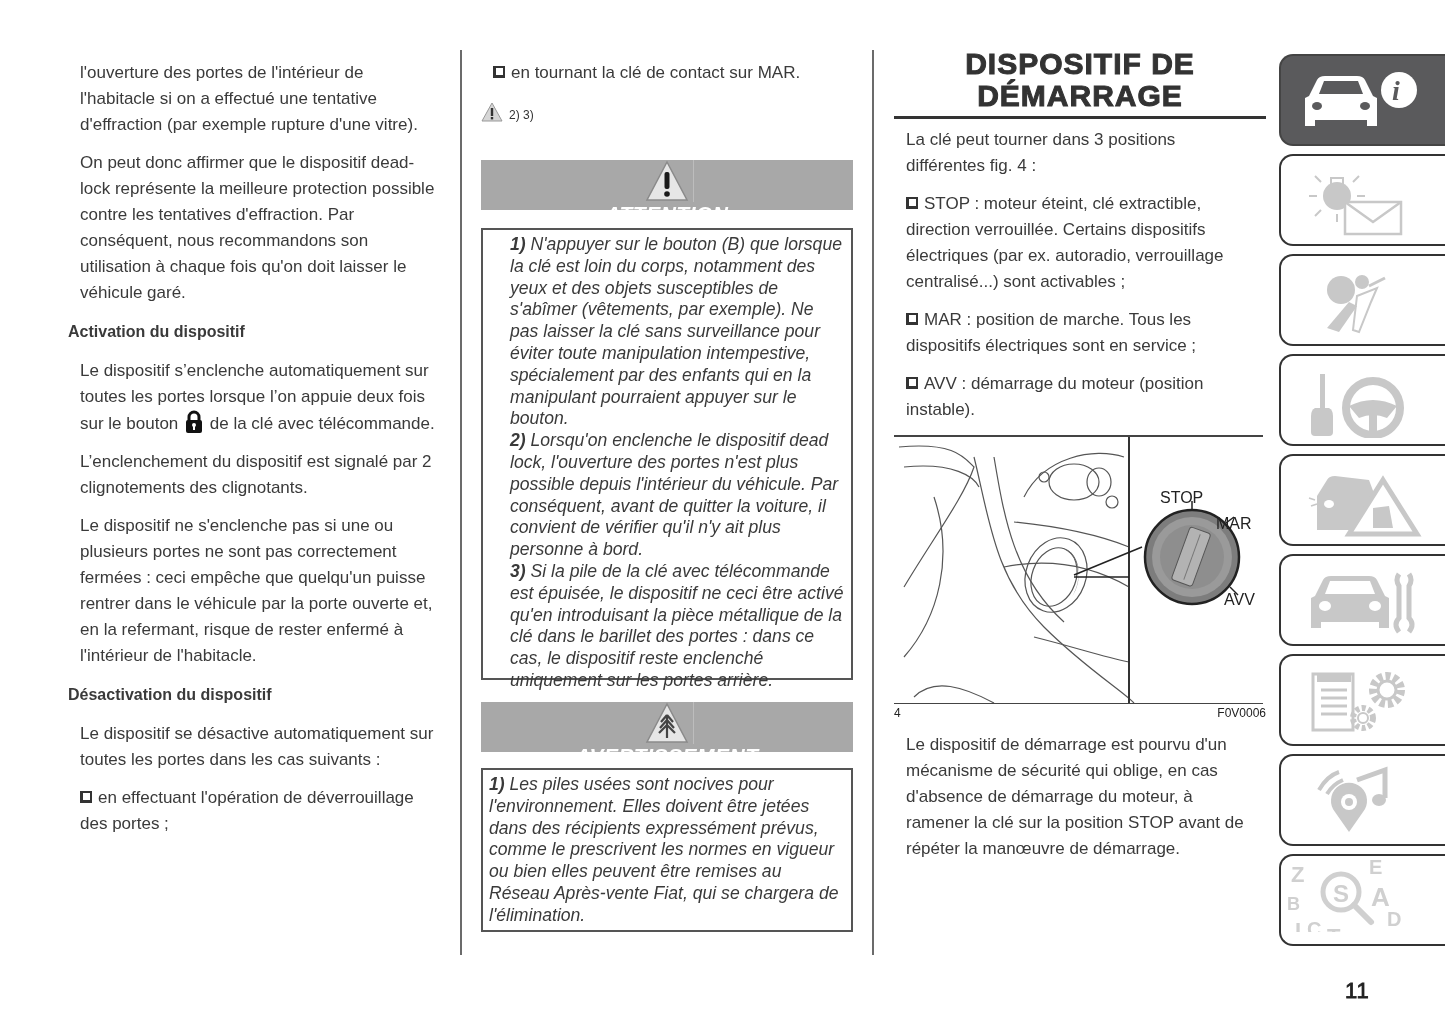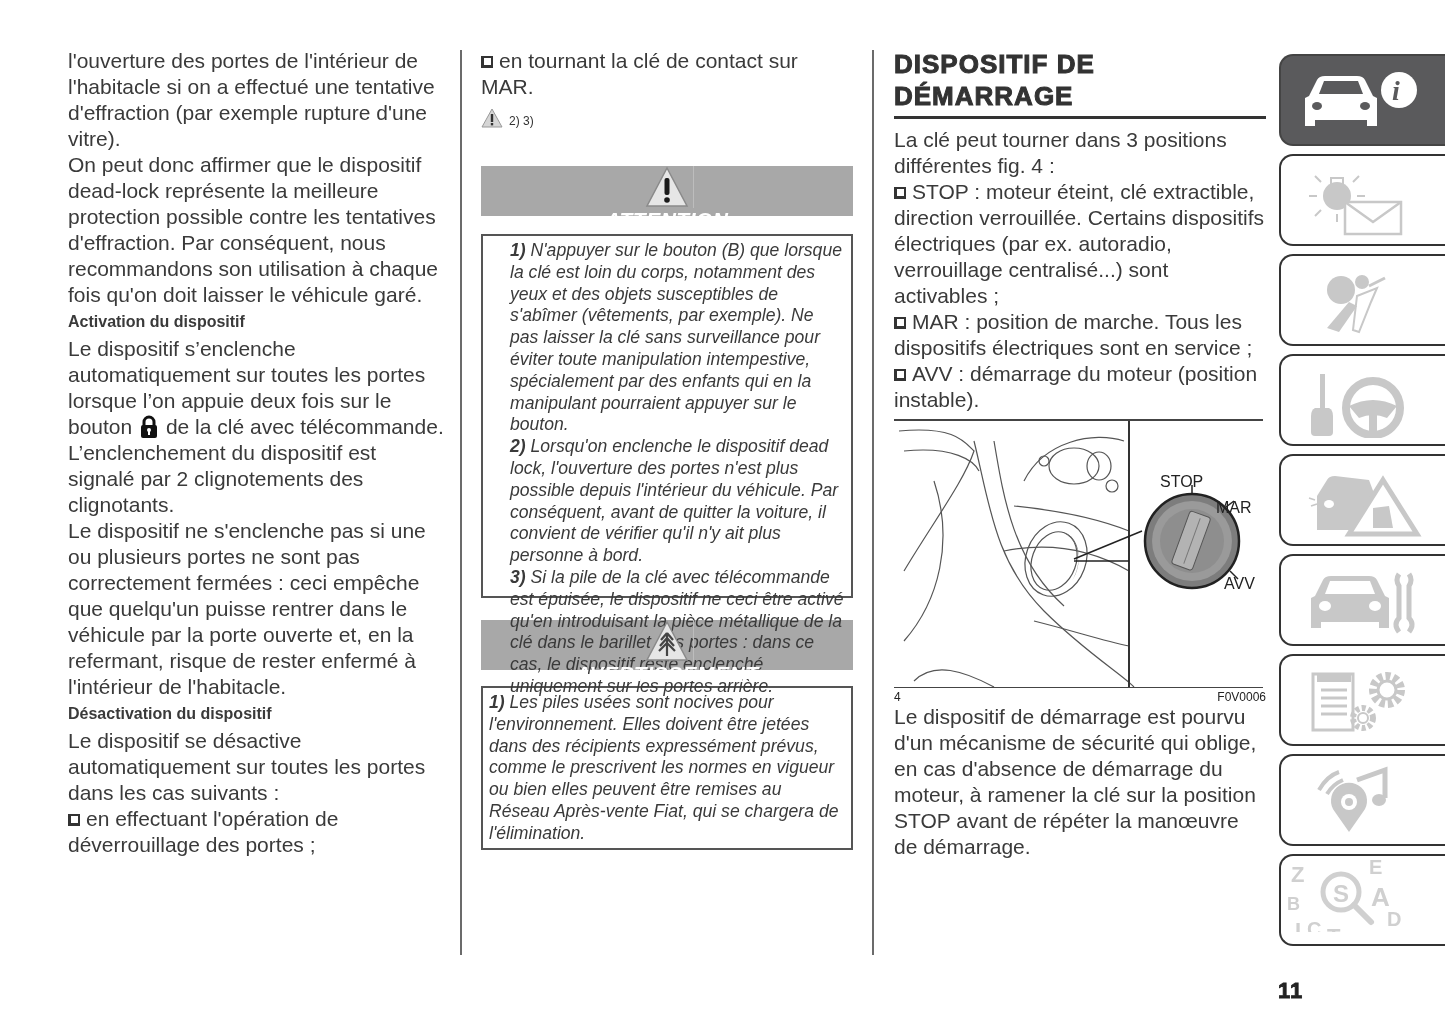--- a/index.html
+++ b/index.html
@@ -3,41 +3,41 @@
 <meta charset="utf-8">
 <style>
   html, body { margin: 0; padding: 0; background: #ffffff; }
   body { width: 1445px; height: 1019px; position: relative; overflow: hidden;
          font-family: "Liberation Sans", sans-serif; color: #3a3a3a; }
   .col { position: absolute; top: 48px; }
   .col1 { left: 68px; width: 380px; }
   .col2 { left: 481px; width: 372px; }
   .col3 { left: 894px; width: 372px; }
   .vdiv { position: absolute; top: 50px; height: 905px; width: 2px; background: #6b6b6b; }
-  .body-text { font-size: 21px; line-height: 26px; margin: 0; }
+  .body-text { font-size: 17px; line-height: 26px; margin: 12px; }
   .subhead { font-size: 16px; line-height: 28px; font-weight: bold; margin: 0; color: #3a3a3a; }
   .bullet { display: inline-block; width: 12px; height: 12px; border: 2px solid #333; border-left-width: 3px; border-bottom-width: 3px; box-sizing: border-box; margin-right: 6px; vertical-align: 0px; }
   .lock { display: inline-block; width: 18px; height: 24px; vertical-align: -5px; margin: 0 2px; }
   .warnref { display: flex; align-items: flex-end; gap: 6px; margin-top: 4px; height: 24px; }
   .warnref .refs { font-size: 12px; color: #333; }
   .tri { width: 22px; height: 20px; }
   .banner { height: 50px; background: #a8a8a8; display: flex; align-items: center; margin-top: 40px; flex-direction: column; }
   .banner .icon-cell { width: 52px; height: 50px; border-right: 1px solid #bdbdbd; display: flex; align-items: center; justify-content: center; }
   .banner .title { flex: 1; text-align: center; color: #ffffff; font-weight: bold; font-style: italic; font-size: 21px; letter-spacing: 0.5px; }
   .notebox { border: 2px solid #555; margin-top: 18px; padding: 4px 6px 4px 6px; font-style: italic; font-size: 17.6px; line-height: 21.8px; color: #3a3a3a; }
   .notebox p { margin: 0; }
   .notebox b { font-style: italic; }
-  .h1 { font-family: "Liberation Sans", sans-serif; font-weight: 900; font-size: 26px; line-height: 32px; letter-spacing: 1px; color: #333; margin: 0; padding-bottom: 4px; border-bottom: 3px solid #333; width: 372px; -webkit-text-stroke: 1px #333; }
+  .h1 { font-family: "Liberation Sans", sans-serif; font-weight: 900; font-size: 30px; line-height: 32px; letter-spacing: 1px; color: #333; margin: 0; padding-bottom: 4px; border-bottom: 3px solid #333; width: 372px; text-align: center; -webkit-text-stroke: 1px #333; }
   .figure { position: relative; margin-top: 6px; width: 369px; height: 266px; border-top: 2px solid #444; border-bottom: 1px solid #444; }
   .fig-caption { display: flex; justify-content: space-between; font-size: 12px; margin-top: 2px; color: #222; }
   .sidebar { position: absolute; left: 1279px; top: 54px; width: 166px; }
   .tab { height: 92px; border: 2px solid #333; border-right: none; border-radius: 14px 0 0 14px; margin-bottom: 8px; position: relative; box-sizing: border-box; }
   .tab.active { background: #5a5a5c; border-color: #444; }
   .tab svg { position: absolute; left: 18px; top: 10px; }
-  .page-number { position: absolute; left: 1278px; top: 978px; font-size: 22px; font-weight: 700; color: #222; -webkit-text-stroke: 0.8px #222; letter-spacing: 1px; }
+  .page-number { position: absolute; left: 1345px; top: 978px; font-size: 22px; font-weight: 400; color: #222; -webkit-text-stroke: 0.8px #222; letter-spacing: 1px; }
 </style>
 </head>
 <body>
 
 <div class="col col1">
   <p class="body-text">l'ouverture des portes de l'intérieur de l'habitacle si on a effectué une tentative d'effraction (par exemple rupture d'une vitre).</p>
   <p class="body-text">On peut donc affirmer que le dispositif dead-lock représente la meilleure protection possible contre les tentatives d'effraction. Par conséquent, nous recommandons son utilisation à chaque fois qu'on doit laisser le véhicule garé.</p>
   <h3 class="subhead">Activation du dispositif</h3>
   <p class="body-text">
     <span>Le dispositif s’enclenche automatiquement sur toutes les portes lorsque l’on appuie deux fois sur le bouton</span>
@@ -72,21 +72,21 @@
   <div class="banner" style="margin-top:38px;">
     <div class="icon-cell">
       <svg width="44" height="42" viewBox="0 0 44 42">
         <path d="M22 2 L42 40 L2 40 Z" fill="#e6e6e6" stroke="#8a8a8a" stroke-width="1.5"></path>
         <rect x="19.5" y="12" width="5" height="17" rx="2" fill="#1a1a1a"></rect>
         <circle cx="22" cy="34" r="2.8" fill="#1a1a1a"></circle>
       </svg>
     </div>
     <div class="title">ATTENTION</div>
   </div>
-  <div class="notebox" style="height:364px; box-sizing:border-box;padding-left:27px;">
+  <div class="notebox" style="height:452px; box-sizing:border-box;padding-left:27px;">
     <p><b>1)</b><span> N'appuyer sur le bouton (B) que lorsque la clé est loin du corps, notamment des yeux et des objets susceptibles de s'abîmer (vêtements, par exemple). Ne pas laisser la clé sans surveillance pour éviter toute manipulation intempestive, spécialement par des enfants qui en la manipulant pourraient appuyer sur le bouton.</span></p>
     <p><b>2)</b><span> Lorsqu'on enclenche le dispositif dead lock, l'ouverture des portes n'est plus possible depuis l'intérieur du véhicule. Par conséquent, avant de quitter la voiture, il convient de vérifier qu'il n'y ait plus personne à bord.</span></p>
     <p><b>3)</b><span> Si la pile de la clé avec télécommande est épuisée, le dispositif ne ceci être activé qu'en introduisant la pièce métallique de la clé dans le barillet des portes : dans ce cas, le dispositif reste enclenché uniquement sur les portes arrière.</span></p>
   </div>
 
   <div class="banner" style="margin-top:22px;justify-content:space-between;">
     <div class="icon-cell">
       <svg width="44" height="42" viewBox="0 0 44 42">
         <path d="M22 2 L42 40 L2 40 Z" fill="#e6e6e6" stroke="#8a8a8a" stroke-width="1.5"></path>
         <path d="M22 13 L16 20 M22 13 L28 20 M22 18 L15 26 M22 18 L29 26 M22 23 L14 31 M22 23 L30 31 M22 13 L22 36" stroke="#444" stroke-width="2.2" fill="none"></path>

